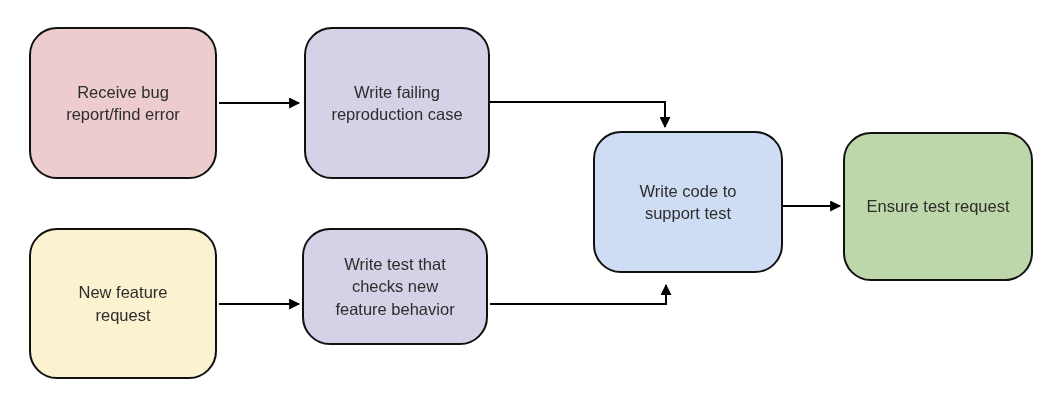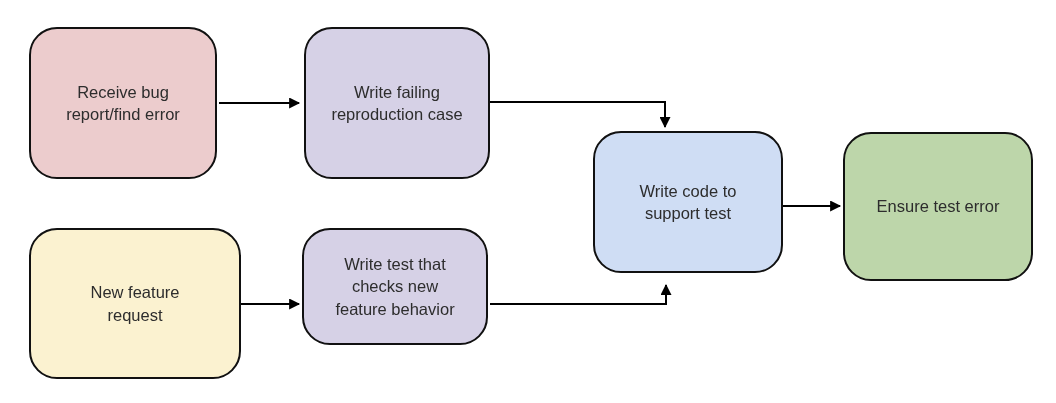--- a/index.html
+++ b/index.html
@@ -26,21 +26,21 @@
     text-align: center;
     font-size: 16.5px;
     line-height: 1.35;
     color: #2d2d2d;
     white-space: pre-line;
     padding: 8px 14px;
   }
   
   .node-bug      { left: 29px;  top: 27px;  width: 188px; height: 152px; }
   .node-repro    { left: 304px; top: 27px;  width: 186px; height: 152px; }
-  .node-feature  { left: 29px;  top: 228px; width: 212px; height: 151px; }
+  .node-feature  { left: 29px;  top: 228px; width: 188px; height: 151px; }
   .node-test     { left: 302px; top: 228px; width: 186px; height: 117px; }
   .node-code     { left: 573px; top: 131px; width: 190px; height: 142px; margin-left: 20px; }
   .node-pass     { left: 843px; top: 132px; width: 190px; height: 149px; }
   .edges-layer {
     position: absolute;
     left: 0; top: 0;
     width: 1056px;
     height: 403px;
     pointer-events: none;
   }
@@ -88,16 +88,16 @@
 checks new
 feature behavior</span>
   </div>
 
   <div class="flow-node node-code" style="background-color: rgb(207, 221, 244);">
     <span>Write code to
 support test</span>
   </div>
 
   <div class="flow-node node-pass" style="background-color: rgb(189, 214, 170);">
-    <span>Ensure test error</span>
+    <span>Ensure test request</span>
   </div>
 
 </div>
 
 </body></html>

